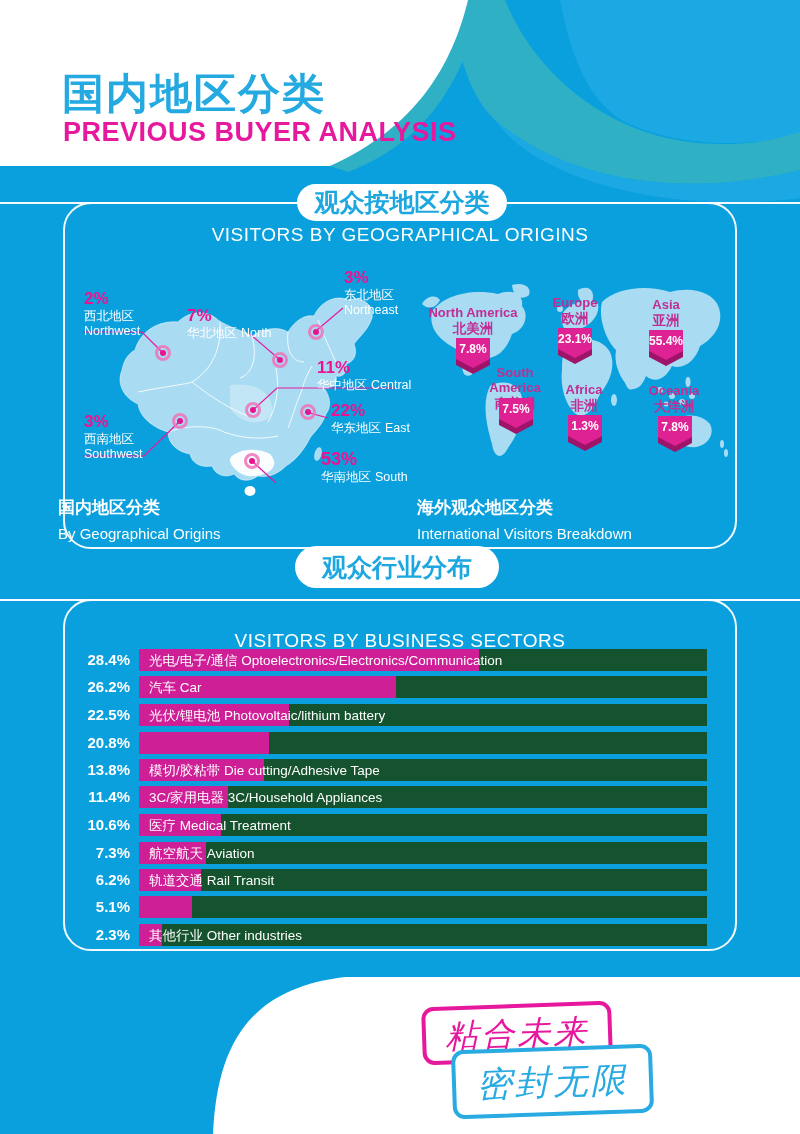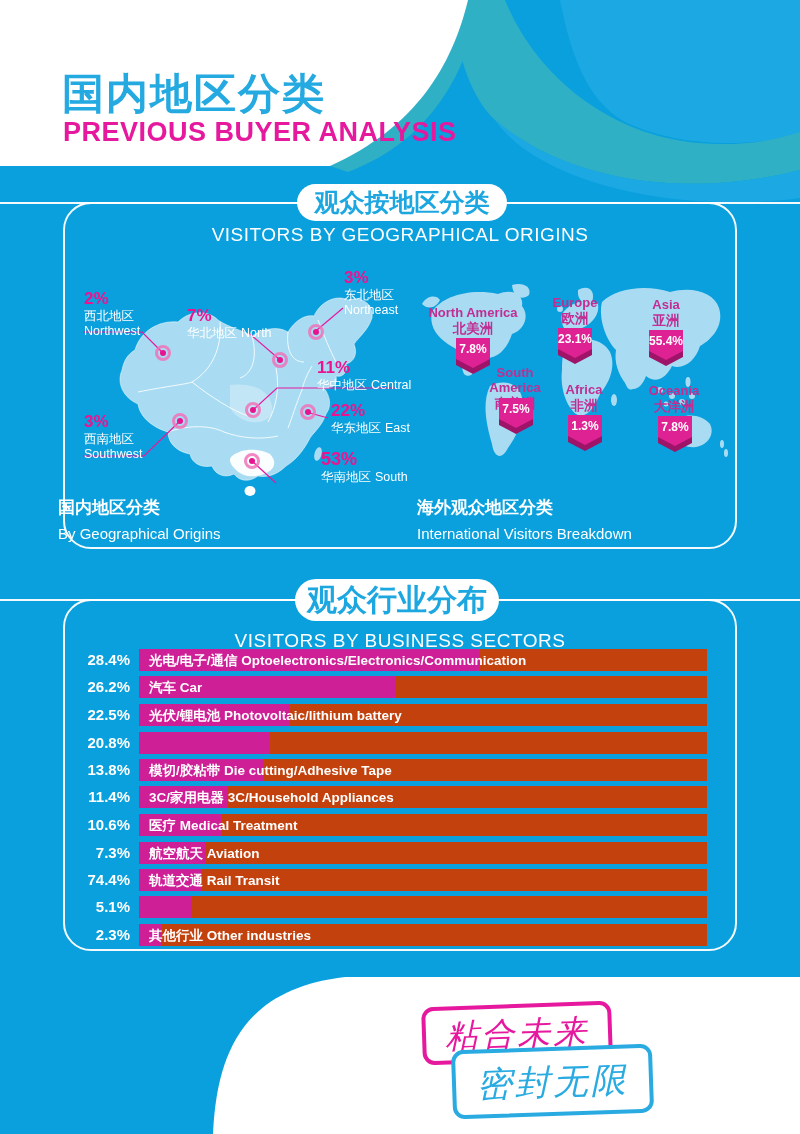--- a/index.html
+++ b/index.html
@@ -29,21 +29,21 @@
       clip-path:polygon(0 0,100% 0,100% 70%,50% 100%,0 70%);}
   .badge .back{top:6px;background:#9E1468;}
   .badge .front{top:0;background:#DE2293;color:#fff;font-size:12px;font-weight:700;text-align:center;line-height:22px;}
   
   .map-caption{position:absolute;width:320px;text-align:left;color:#fff;}
   .map-caption .zh{font-size:17px;font-weight:800;}
   .map-caption .en{font-size:15px;font-weight:400;margin-top:6px;}
   
   .bar-row{position:absolute;left:63px;width:650px;height:14px;padding-left:41px;}
   .bar-pct{position:absolute;left:0;top:0;width:67px;text-align:right;color:#fff;font-weight:800;font-size:15px;line-height:22px;}
-  .bar-track{position:absolute;left:76px;top:0;width:568px;height:22px;background:#c2410c;font-weight:bold;}
+  .bar-track{position:absolute;left:76px;top:0;width:568px;height:22px;background:#14532d;}
   .bar-fill{position:absolute;left:0;top:0;height:22px;background:#CE1F96;}
   .bar-label{position:absolute;left:10px;top:0;color:#fff;font-size:13.5px;line-height:23px;white-space:nowrap;}
   
   .slogan{position:absolute;box-sizing:border-box;border-radius:12px;text-align:center;
           font-family:"DejaVu Serif","Liberation Serif",serif;font-style:italic;letter-spacing:3px;}
   .slogan.pink{left:422px;top:1004px;width:190px;height:58px;border:4px solid #E6199E;color:#E6199E;
                font-size:33px;line-height:52px;transform:rotate(-2deg);z-index:1;}
   .slogan.blue{left:452px;top:1047px;width:201px;height:69px;border:4px solid #29ABE2;color:#29ABE2;
                font-size:35px;line-height:62px;background:#fff;transform:rotate(-2deg);z-index:2;}
 </style>
@@ -246,21 +246,21 @@
     <div class="zh">国内地区分类</div>
     <div class="en">By Geographical Origins</div>
   </div>
   <div class="map-caption" style="left:417px;top:496px;z-index:2">
     <div class="zh">海外观众地区分类</div>
     <div class="en">International Visitors Breakdown</div>
   </div>
 
   <div class="hline" style="top:599px;z-index:1"></div>
   <div class="card" style="top:599px;height:352px;z-index:1"></div>
-  <div class="pill" style="left:295px;top:579px;width:204px;height:42px;font-size:30px;line-height:42px;z-index:2">观众行业分布</div>
+  <div class="pill" style="left:295px;top:546px;width:204px;height:42px;font-size:25px;line-height:42px;z-index:2">观众行业分布</div>
   <div class="subtitle" style="top:630px;z-index:2">VISITORS BY BUSINESS SECTORS</div>
 
   <div class="bar-row" style="top:649px;z-index:2">
     <div class="bar-pct">28.4%</div>
     <div class="bar-track">
         <div class="bar-fill" style="width:340px"></div>
       <div class="bar-label">光电/电子/通信 Optoelectronics/Electronics/Communication</div>
       </div>
   </div>
   <div class="bar-row" style="top:676px;z-index:2">
@@ -305,21 +305,21 @@
       </div>
   </div>
   <div class="bar-row" style="top:842px;z-index:2">
     <div class="bar-pct">7.3%</div>
     <div class="bar-track">
         <div class="bar-fill" style="width:67px"></div>
       <div class="bar-label">航空航天 Aviation</div>
       </div>
   </div>
   <div class="bar-row" style="top:869px;z-index:2">
-    <div class="bar-pct">74.4%</div>
+    <div class="bar-pct">6.2%</div>
     <div class="bar-track">
         <div class="bar-fill" style="width:62px"></div>
       <div class="bar-label">轨道交通 Rail Transit</div>
       </div>
   </div>
   <div class="bar-row" style="top:896px;z-index:2">
     <div class="bar-pct">5.1%</div>
     <div class="bar-track">
         <div class="bar-fill" style="width:53px"></div>
       </div>

